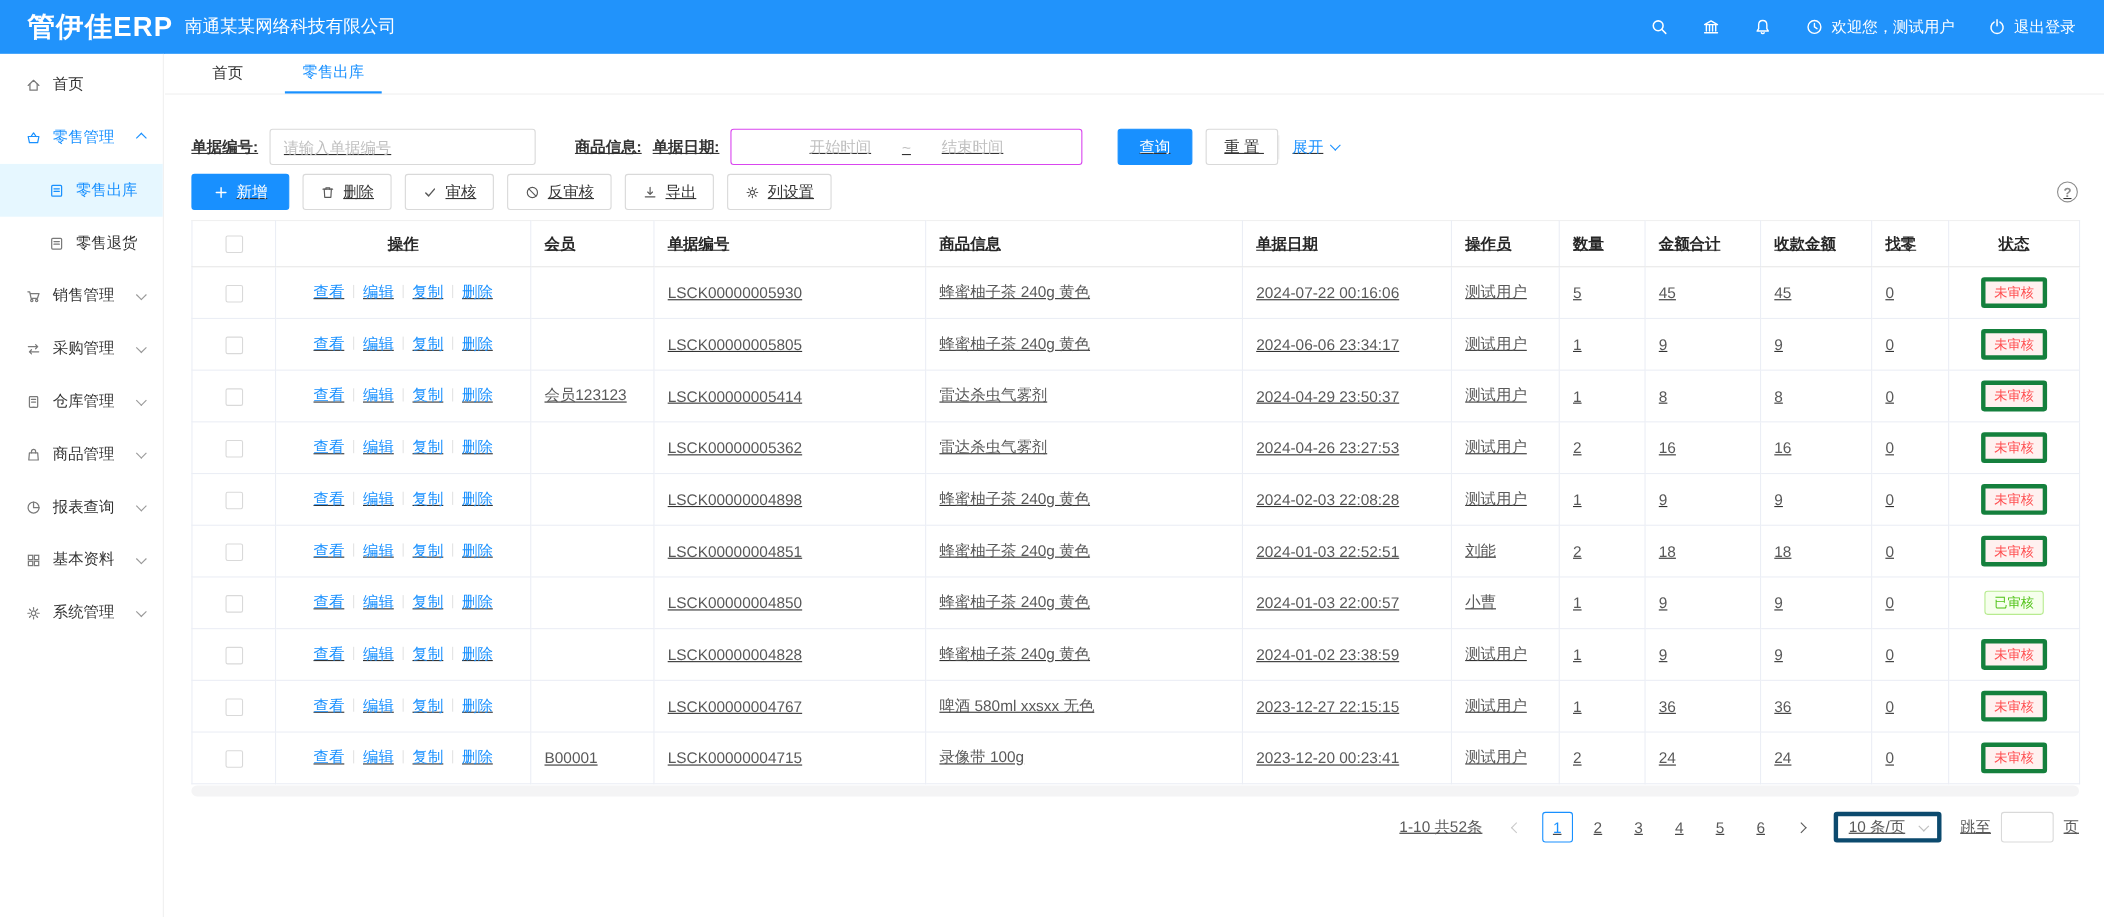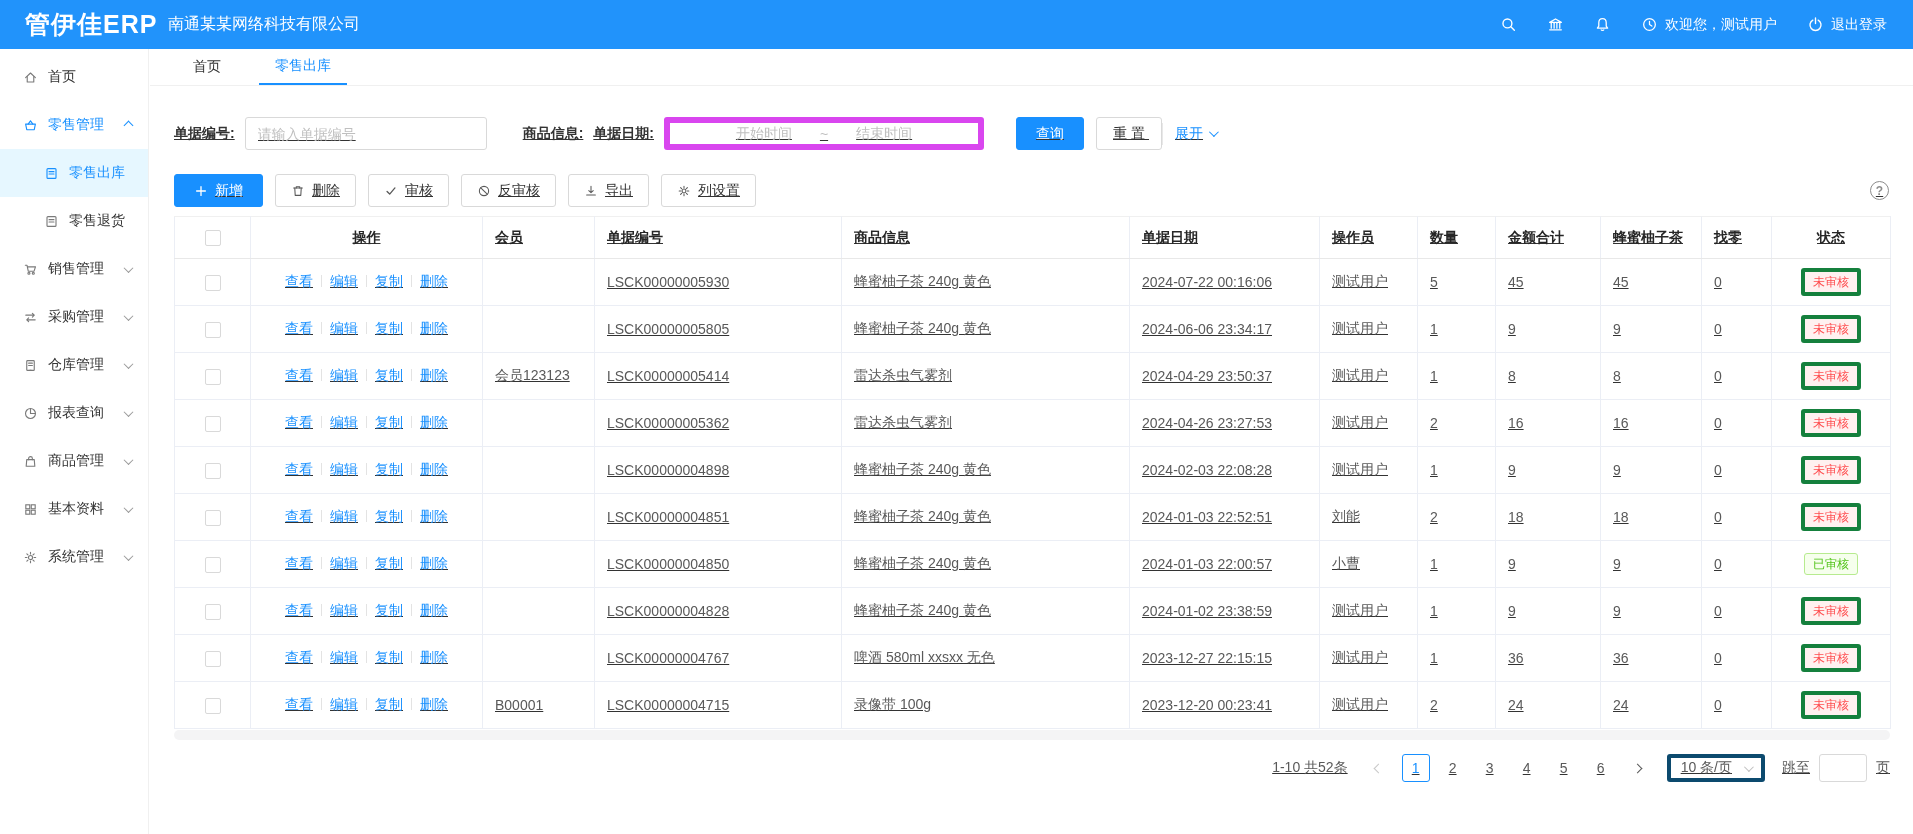--- a/index.html
+++ b/index.html
@@ -36,31 +36,31 @@
 
   .content { padding:0 24px;text-decoration:underline; }
 
   
   .frow { display:flex; align-items:center; margin-top:31px; }
   .flabel { font-weight:700; color:#333; margin-right:10px; white-space:nowrap; }
   .inp { height:33px; border:1px solid #d9d9d9; border-radius:3px; padding:0 12px; font-size:14px; color:#333; outline:none; background:#fff; }
   .inp::placeholder { color:#bfbfbf; }
   .inp-code { width:242px; margin-right:36px; }
   .inp-prod { width:336px; margin-right:36px; }
-  .daterange { width:320px; height:33px; border:6px solid #d946ef; border-radius:3px; display:flex; align-items:center; justify-content:center; gap:28px; color:#bfbfbf; margin-right:32px; cursor:text; }
+  .daterange { width:320px; height:33px; border:1px solid #d946ef; border-radius:3px; display:flex; align-items:center; justify-content:center; gap:28px; color:#bfbfbf; margin-right:32px; cursor:text; }
   .btn { height:33px; border-radius:3px; font-size:14px; cursor:pointer; display:inline-flex; align-items:center; gap:7px; }
   .btn-primary { background:#1890ff; color:#fff; border:1px solid #1890ff; padding:0 19px; }
   .btn-plain { background:#fff; color:#333; border:1px solid #d9d9d9; padding:0 15px; }
   .btn-reset { margin-left:12px; letter-spacing:4px; padding:0 12px 0 16px; }
   .vdiv { width:1px; height:22px; background:#e8e8e8; margin:0 12px 0 0; }
   .expand { color:#1890ff; display:flex; align-items:center; gap:6px; cursor:pointer; }
   .expand .chev { border-color:#1890ff; margin:0; transform:rotate(45deg) translate(0,-2px); }
 
   
-  .toolbar { display:flex; align-items:center; gap:12px; margin-top:24px; }
+  .toolbar { display:flex; align-items:center; gap:12px; margin-top:8px; }
   .tb-ic { width:14px; height:14px; }
   .help { margin-left:auto; width:19px; height:19px; border:1.5px solid #8c8c8c; border-radius:50%; color:#8c8c8c; font-size:12px; font-weight:bold; display:flex; align-items:center; justify-content:center; cursor:pointer; }
 
   
   table { width:1716px; border-collapse:collapse; table-layout:fixed; margin-top:9px; font-size:14px; }
   th { height:42px; font-weight:700; color:#262626; text-align:left; padding:0 12px; background:#fff; border-bottom:1px solid #e8e8e8; border-right:1px solid #ebeef5; border-top:1px solid #f0f0f0; }
   td { height:47px; color:#595959; padding:0 12px; border-bottom:1px solid #ebeef5; border-right:1px solid #ebeef5; overflow:hidden; white-space:nowrap; }
   th:first-child, td:first-child { border-left:1px solid #ebeef5; }
   th.c-center, td.c-center { text-align:center; }
   .cb { display:inline-block; width:16px; height:16px; border:1px solid #d9d9d9; border-radius:2px; background:#fff; vertical-align:middle; cursor:pointer; }
@@ -180,32 +180,32 @@
         <rect x="4" y="2.8" width="8" height="10.4" rx="0.8"></rect>
         <line x1="6" y1="5.5" x2="10" y2="5.5"></line>
         <line x1="6" y1="8" x2="10" y2="8"></line>
         <line x1="7.2" y1="13.2" x2="8.8" y2="13.2"></line>
       </svg>
     <span>仓库管理</span>
     <i class="chev down"></i>
   </div>
   <div class="sb-item">
     <svg class="ic" viewBox="0 0 16 16" fill="none" stroke="currentColor" stroke-width="1.2" stroke-linecap="round" stroke-linejoin="round">
+        <path d="M4 6 H12 L12.6 13 H3.4 Z"></path>
+        <path d="M6 6 V4.8 C6 3.6 6.9 2.8 8 2.8 C9.1 2.8 10 3.6 10 4.8 V6"></path>
+      </svg>
+    <span>商品管理</span>
+    <i class="chev down"></i>
+  </div>
+  <div class="sb-item">
+    <svg class="ic" viewBox="0 0 16 16" fill="none" stroke="currentColor" stroke-width="1.2" stroke-linecap="round" stroke-linejoin="round">
         <circle cx="8" cy="8" r="5.3"></circle>
         <path d="M8 2.7 V8 H13.3"></path>
       </svg>
     <span>报表查询</span>
-    <i class="chev down"></i>
-  </div>
-  <div class="sb-item">
-    <svg class="ic" viewBox="0 0 16 16" fill="none" stroke="currentColor" stroke-width="1.2" stroke-linecap="round" stroke-linejoin="round">
-        <path d="M4 6 H12 L12.6 13 H3.4 Z"></path>
-        <path d="M6 6 V4.8 C6 3.6 6.9 2.8 8 2.8 C9.1 2.8 10 3.6 10 4.8 V6"></path>
-      </svg>
-    <span>商品管理</span>
     <i class="chev down"></i>
   </div>
   <div class="sb-item">
     <svg class="ic" viewBox="0 0 16 16" fill="none" stroke="currentColor" stroke-width="1.2">
         <rect x="3" y="3" width="4.2" height="4.2"></rect>
         <rect x="8.8" y="3" width="4.2" height="4.2"></rect>
         <rect x="3" y="8.8" width="4.2" height="4.2"></rect>
         <rect x="8.8" y="8.8" width="4.2" height="4.2"></rect>
       </svg>
     <span>基本资料</span>
@@ -312,21 +312,21 @@
         <tr>
           <th class="c-center"><span class="cb"></span></th>
           <th class="c-center">操作</th>
           <th>会员</th>
           <th>单据编号</th>
           <th>商品信息</th>
           <th>单据日期</th>
           <th>操作员</th>
           <th>数量</th>
           <th>金额合计</th>
-          <th>蜂蜜柚子茶</th>
+          <th>收款金额</th>
           <th>找零</th>
           <th class="c-center">状态</th>
         </tr>
       </thead>
       <tbody>
         <tr>
           <td class="c-center"><span class="cb"></span></td>
           <td class="c-center"><a class="lnk">查看</a><i class="sep"></i><a class="lnk">编辑</a><i class="sep"></i><a class="lnk">复制</a><i class="sep"></i><a class="lnk">删除</a></td>
           <td></td>
           <td>LSCK00000005930</td>

